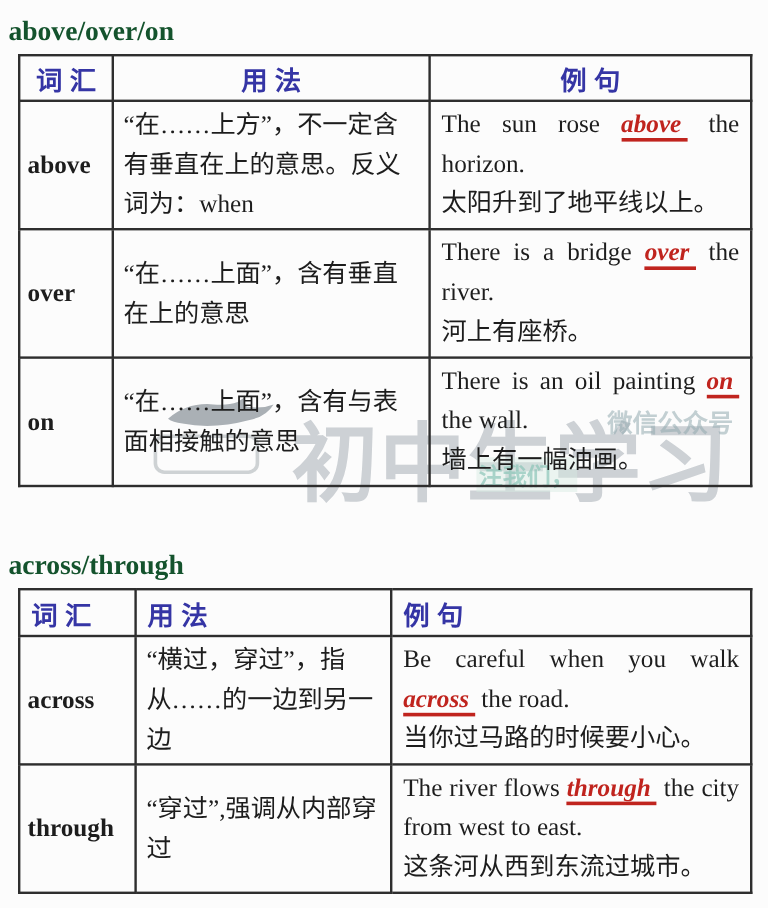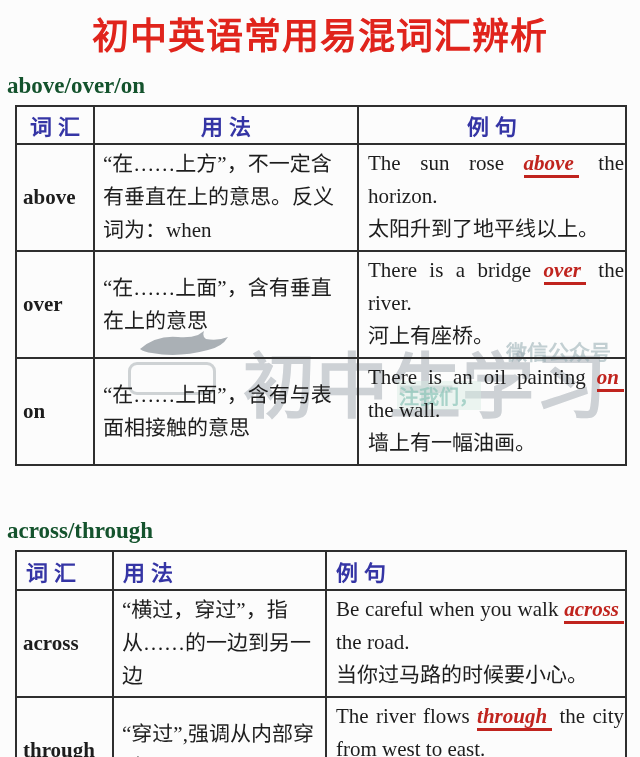--- a/index.html
+++ b/index.html
@@ -66,21 +66,21 @@
   td.usage-cell {
     font-size: 21px;
     line-height: 33px;
     vertical-align: middle;
     padding: 3px 8px;
   }
   td.example-cell {
     font-size: 21px;
     line-height: 33px;
     vertical-align: top;
-    padding: 2px 1px 4px 9px;
+    padding: 2px 9px 4px 9px;
   }
   .en-line { text-align: justify; }
   .zh-line { text-align: left; }
 
   .kw {
     color: #c0241e;
     font-weight: bold;
     font-style: italic;
     border-bottom: 3px solid #c0241e;
     padding-right: 5px;
@@ -149,21 +149,20 @@
     <path d="M2,18 Q18,4 40,6 Q52,7 60,4 L66,0 Q64,6 68,8 Q80,10 90,6 Q84,16 70,19 Q40,27 14,22 Q6,21 2,18 Z" fill="#8f979e"></path>
   </svg>
   <div class="wm-stamp"></div>
   <div class="wm-brand">初中生学习</div>
   <div class="wm-badge">微信公众号</div>
   <div class="wm-tag-left">注我们，</div>
 </div>
 
 <div class="content">
 
-  <h1 class="page-title">初中英语常用易混词汇辨析</h1>
 
   <div class="section-heading">above/over/on</div>
 
   <table class="vocab" id="t1">
     <colgroup>
         <col style="width:78px">
         <col style="width:264px">
         <col style="width:268px">
       </colgroup>
     <tbody>

